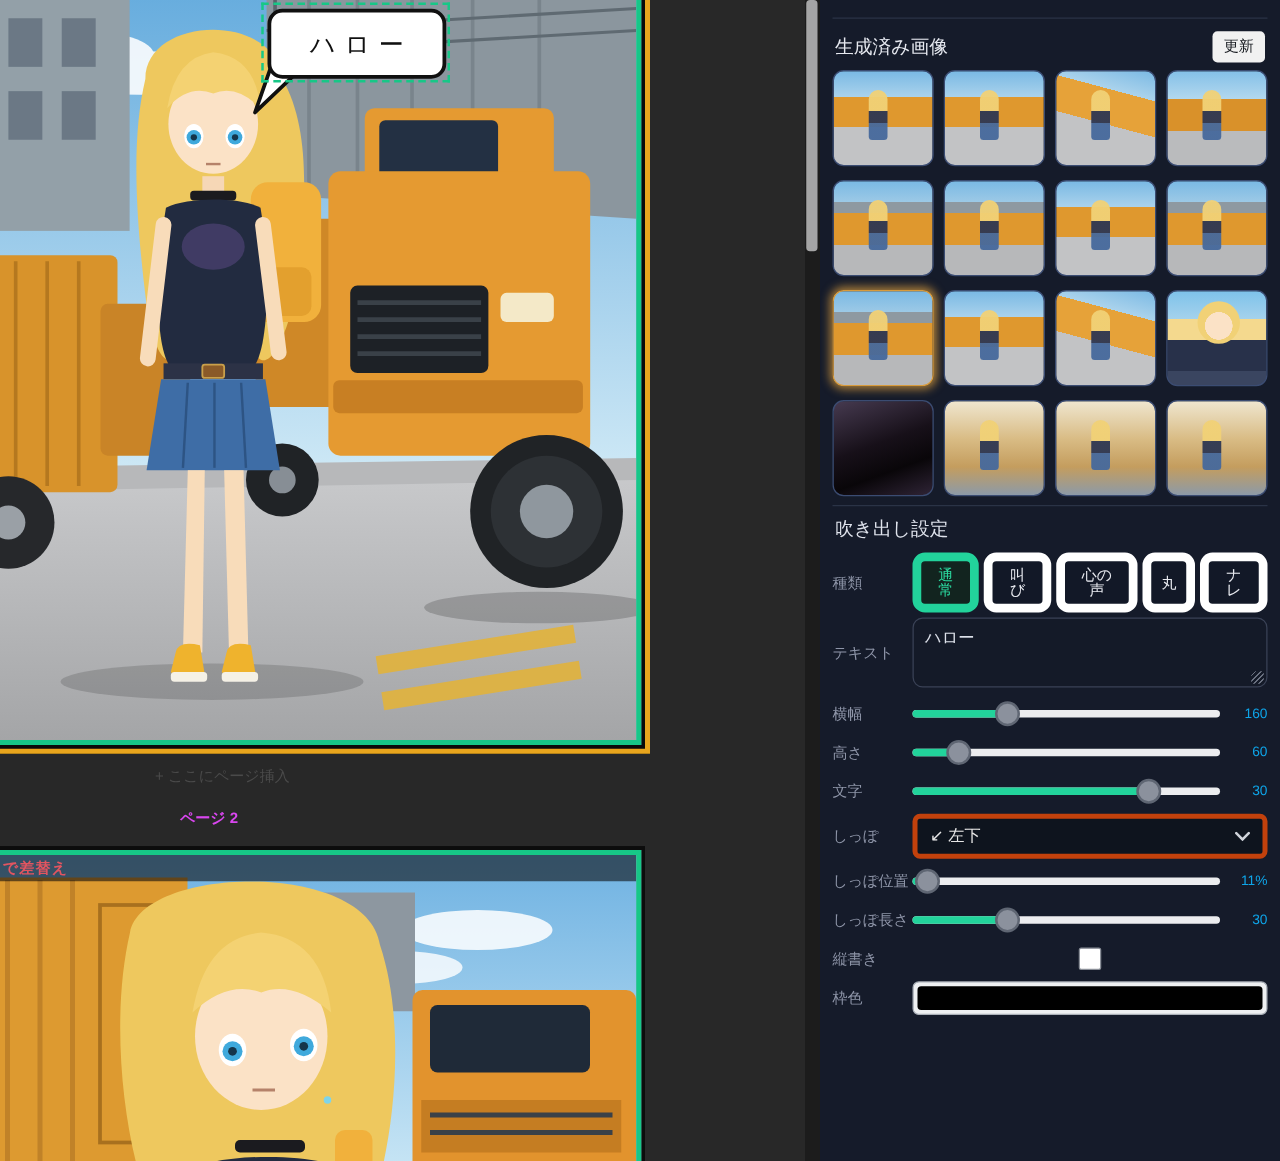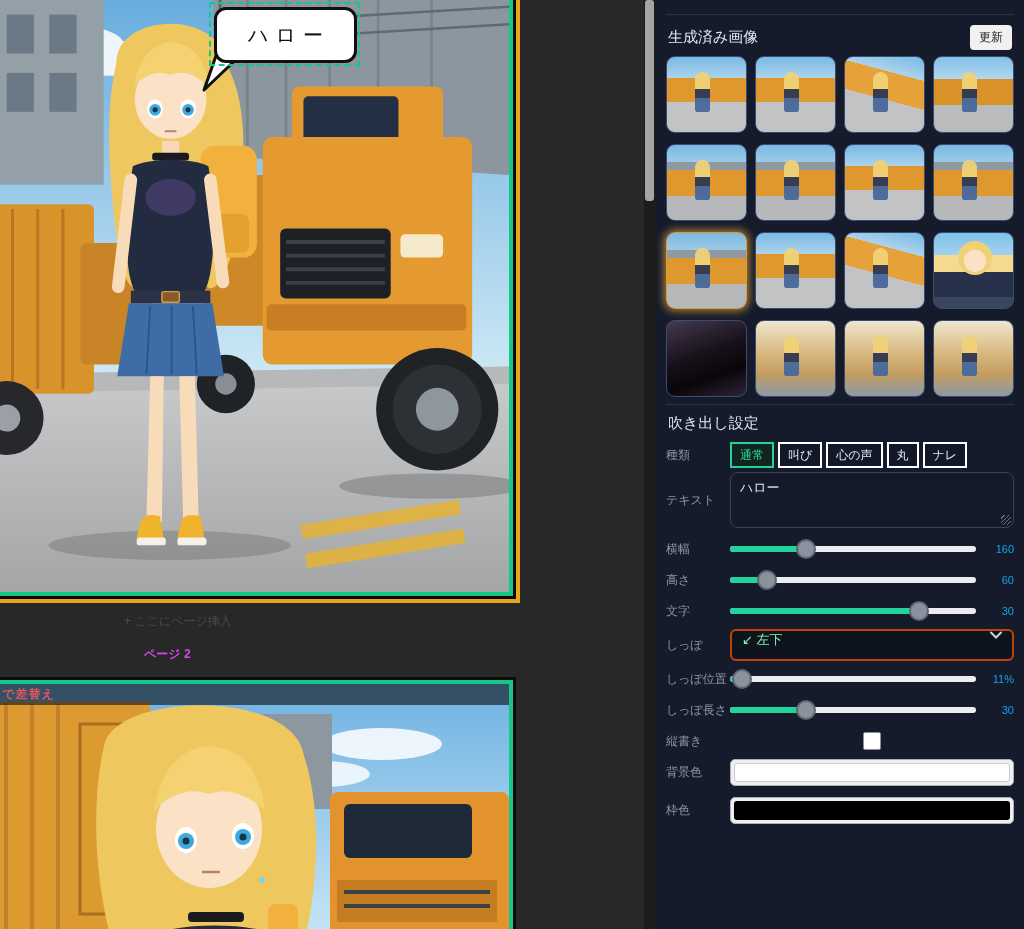--- a/index.html
+++ b/index.html
@@ -54,36 +54,36 @@
   .pagination{display:flex;align-items:center;justify-content:center;gap:12px;margin:14px 0 0 0;height:25px;}
   .page-count{color:#959cad;font-size:14px;}
   .next-btn{width:27px;height:24px;background:#1b2336;border:1px solid #3a4356;border-radius:6px;color:#f0f2f6;
     font-size:11px;display:flex;align-items:center;justify-content:center;cursor:pointer;padding:0;}
   .pd-mid{margin-top:7px;}
   .section-title{color:#dfe3ec;font-size:15px;margin:9px 2px 9px 2px;}
   .srow{display:flex;align-items:center;min-height:26px;margin-bottom:5px;}
   .slabel{width:64px;flex:none;color:#8e95a8;font-size:12px;}
   .type-row{display:flex;align-items:center;margin-bottom:4px;}
   .type-btns{display:flex;gap:4px;}
-  .type-btn{background:#121827;border:2px solid #ffffff;color:#e8eaf0;font-size:12px;border-radius:0;
+  .type-btn{background:#121827;border:7px solid #ffffff;color:#e8eaf0;font-size:12px;border-radius:10px;
     padding:5px 8px;cursor:pointer;font-family:Liberation Sans, sans-serif;line-height:1;}
   .type-btn.on{border-color:#22d39b;color:#2bd99f;background:#12241f;}
   .text-row{display:flex;align-items:center;margin-bottom:8px;}
   .textarea-wrap{flex:1;position:relative;}
   .bubble-textarea{box-sizing:border-box;width:100%;height:56px;background:#141a28;border:1px solid #3a4256;border-radius:8px;
     color:#dde1ea;font-size:13px;padding:6px 9px;resize:none;font-family:inherit;outline:none;display:block;}
   .resize-grip{position:absolute;right:3px;bottom:3px;width:10px;height:10px;
     background:repeating-linear-gradient(135deg,transparent 0 2px,#6a7180 2px 3px);}
   .trackwrap{position:relative;flex:1;height:22px;margin-right:6px;cursor:pointer;}
   .track{position:absolute;left:0;right:0;top:8px;height:6px;background:#ecedef;border-radius:3px;}
   .fill{position:absolute;left:0;top:8px;height:6px;background:#22d39b;border-radius:3px;}
   .knob{position:absolute;top:1px;width:20px;height:20px;border-radius:50%;background:#8b919d;border:2px solid #5f6673;box-sizing:border-box;}
   .sval{width:32px;flex:none;text-align:right;color:#0ea5e9;font-size:11px;}
-  .select{flex:1;height:28px;background:#0e141e;border:2px solid #c2410c;border-radius:6px;display:flex;align-items:flex-start;
-    justify-content:space-between;padding:0 10px;color:#86efac;font-size:13px;cursor:pointer;}
+  .select{flex:1;height:28px;background:#0e141e;border:4px solid #c2410c;border-radius:6px;display:flex;align-items:center;
+    justify-content:space-between;padding:0 10px;color:#e5e5e5;font-size:13px;cursor:pointer;}
   .cb-area{flex:1;display:flex;justify-content:center;}
   .checkbox{width:16px;height:16px;background:#ffffff;border:1px solid #8a8f98;border-radius:2px;cursor:pointer;}
   .colorwrap{flex:1;height:27px;background:#eef0f2;border:1px solid #aab0b8;border-radius:5px;box-sizing:border-box;padding:3px;cursor:pointer;}
   .swatch{width:100%;height:100%;border-radius:3px;box-sizing:border-box;}
   .swatch.light{border:1px solid #c8ccd2;}
   .color-row{margin-bottom:11px;min-height:27px;}
 </style>
 </head>
 <body>
 
@@ -390,26 +390,20 @@
         </div>
         <span class="sval">30</span>
       </div>
       <div class="srow">
         <span class="slabel">縦書き</span>
         <div class="cb-area">
           <div class="checkbox"></div>
         </div>
       </div>
       <div class="srow color-row">
-        <span class="slabel">背景色</span>
-        <div class="colorwrap">
-          <div class="swatch light" style="background: rgb(255, 255, 255);"></div>
-        </div>
-      </div>
-      <div class="srow color-row">
         <span class="slabel">枠色</span>
         <div class="colorwrap">
           <div class="swatch" style="background: rgb(0, 0, 0);"></div>
         </div>
       </div>
     </div>
 
 </div>
 
 </body></html>

